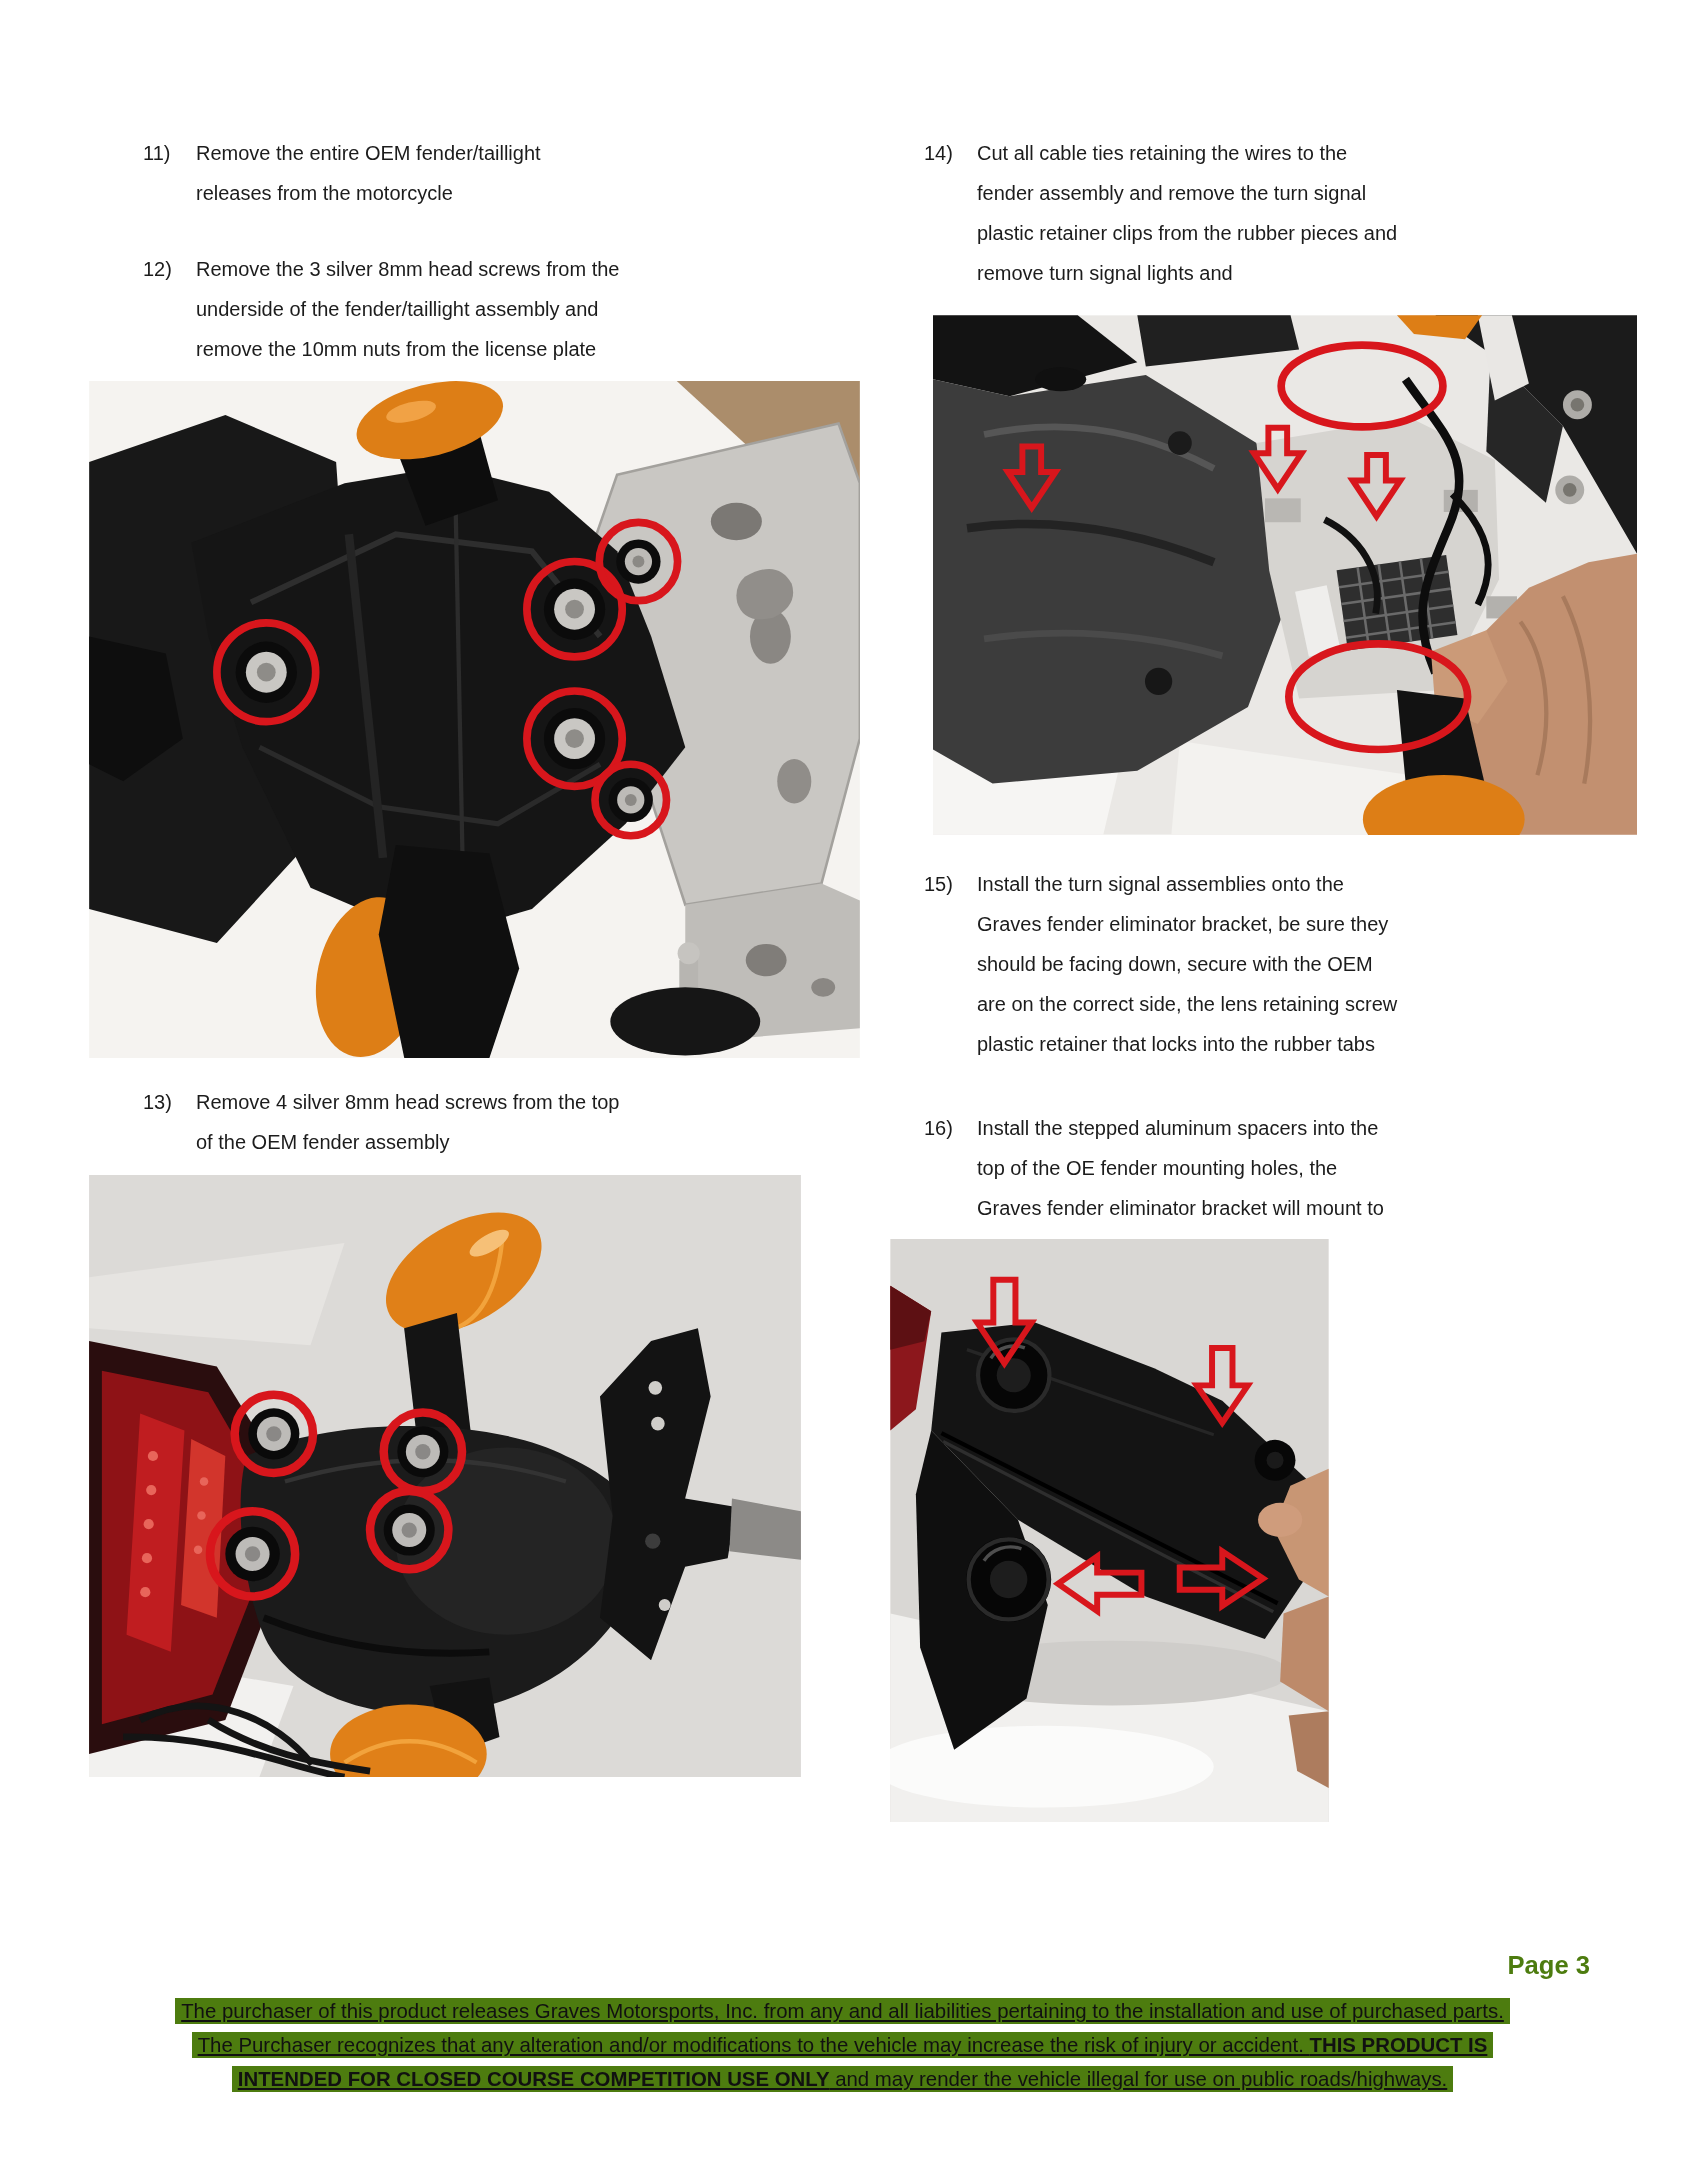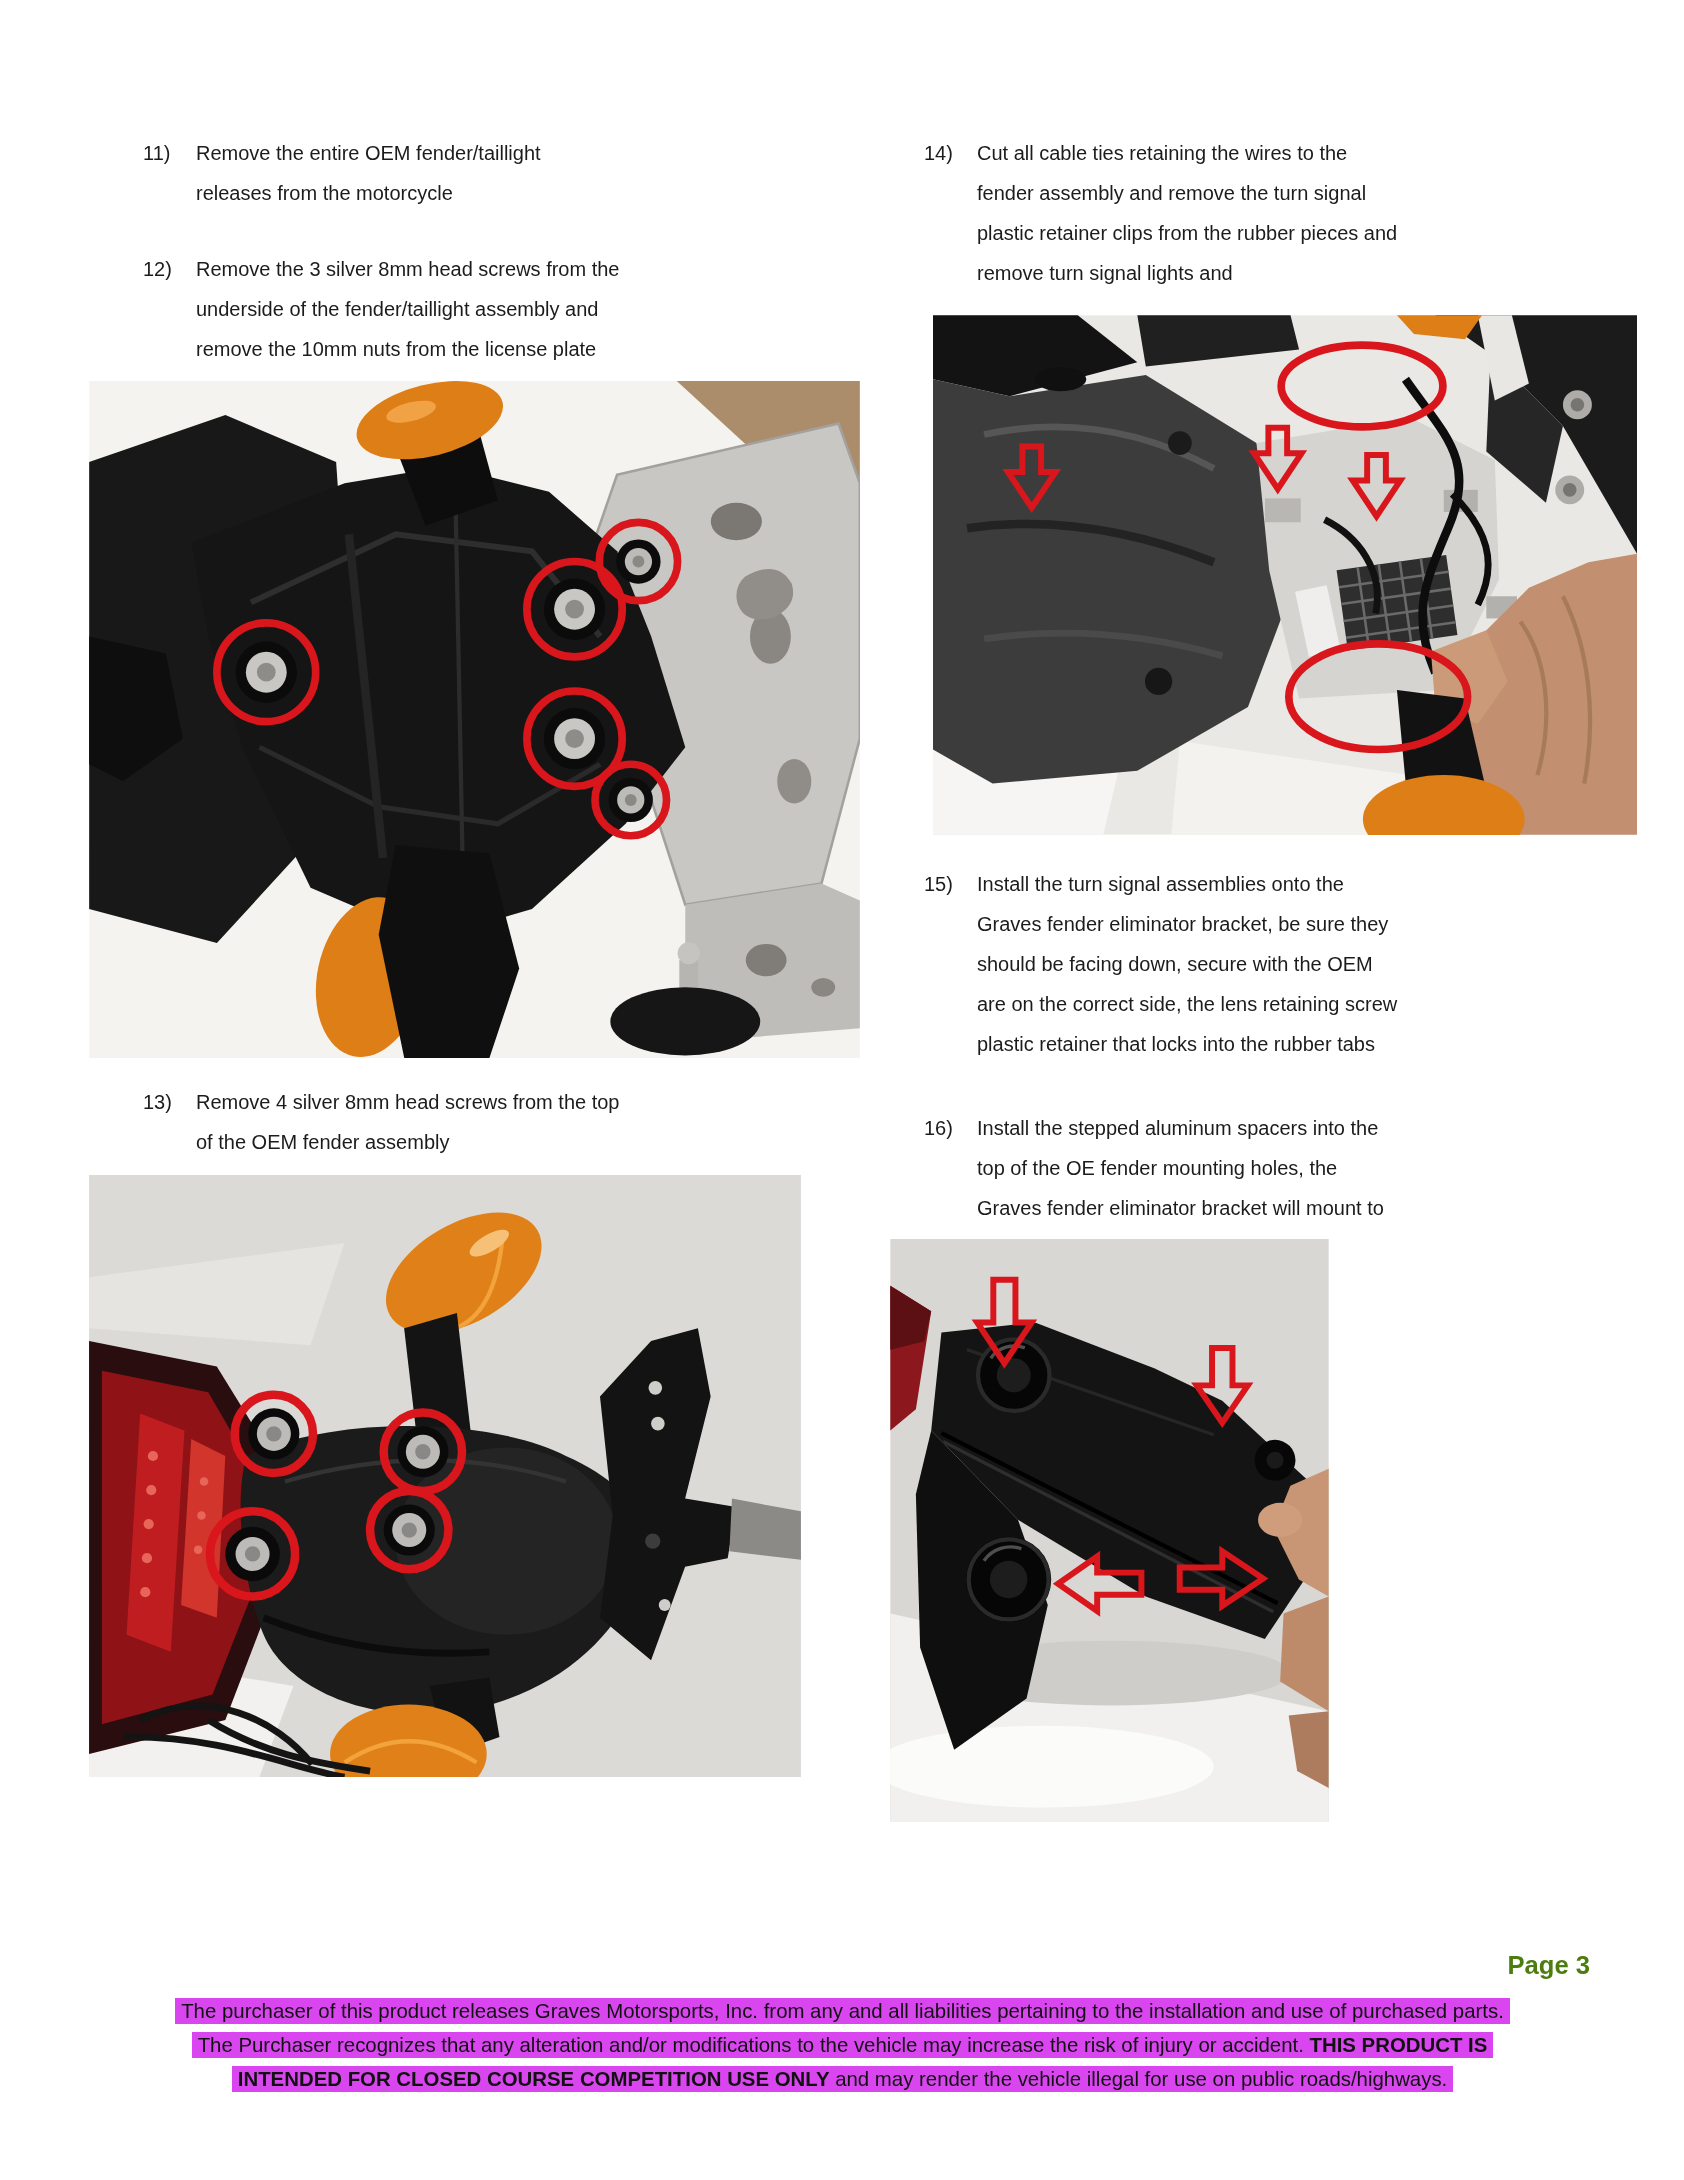--- a/index.html
+++ b/index.html
@@ -15,21 +15,21 @@
   .photo svg{display:block;width:100%;height:100%;}
   .page-num{
     position:absolute;top:1951px;right:95px;
     font-size:25.6px;font-weight:bold;color:#4d7c0f;
   }
   .footer{
     position:absolute;left:0;top:1994px;width:100%;
     font-size:20.4px;line-height:34px;text-align:center;color:#111;
   }
   .footer .row{height:34px;}
-  .hl{background:#d946ef;padding:1.7px 6px;}
+  .hl{background:#4d7c0f;padding:1.7px 6px;text-decoration:underline;}
   .b{font-weight:bold;}
 </style>
 </head>
 <body>
 
 <div class="page">
 
   <div class="step" style="left:143px;top:133px;">
     <div class="num">11)</div>
     <div class="lines">

